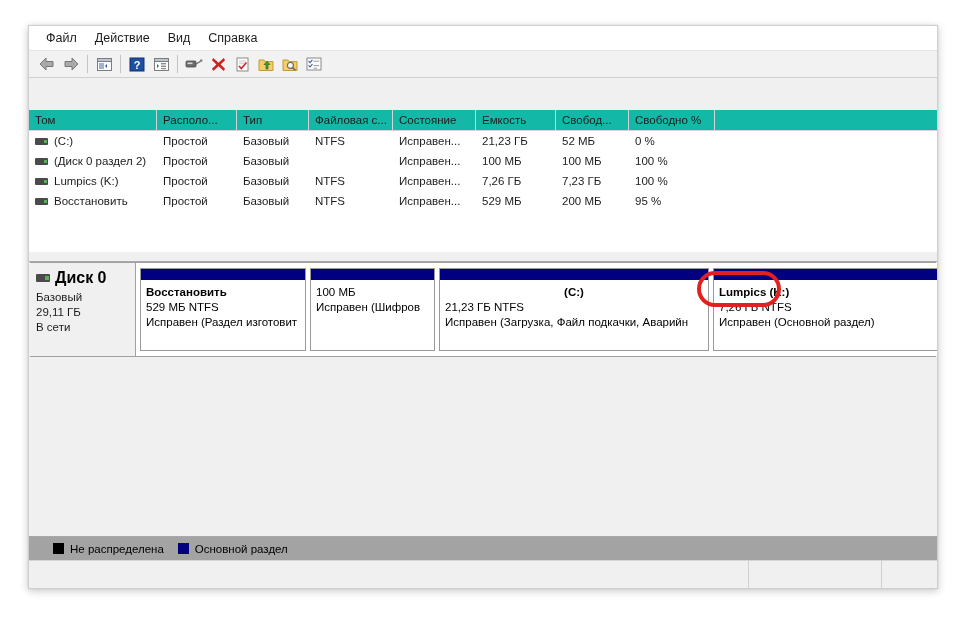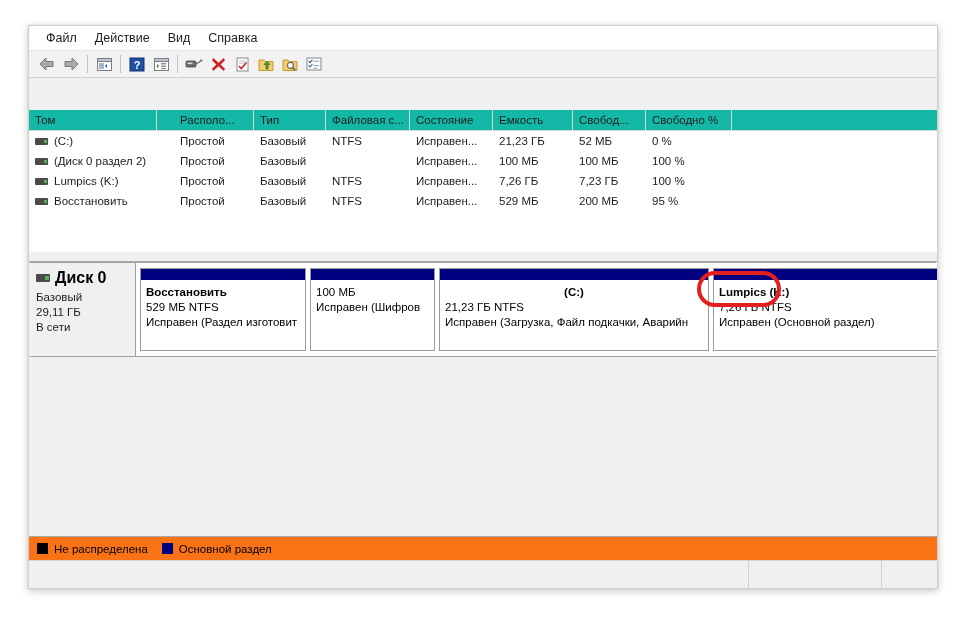--- a/index.html
+++ b/index.html
@@ -173,21 +173,21 @@
   .vol-icon::after {
     content: "";
     position: absolute;
     right: 1px; top: 2px;
     width: 3px; height: 3px;
     background: #57b05a;
   }
 
   
   .c0 { width: 128px; }
-  .c1 { width: 80px; margin-left: 17px; }
+  .c1 { width: 80px; }
   .c2 { width: 72px; text-align: center; }
   .c3 { width: 84px; }
   .c4 { width: 83px; }
   .c5 { width: 80px; }
   .c6 { width: 73px; }
   .c7 { width: 86px; }
   .c8 { flex: 1 1 auto; border-right: none; }
 
   
   .splitter {
@@ -292,25 +292,25 @@
   }
   .part-line.b { font-weight: bold; }
   .part-line.center { text-align: center; }
 
   
   .legend {
     position: absolute;
     left: 0; right: 0;
     bottom: 28px;
     height: 24px;
-    background: #f97316;
+    background: #a3a3a3;
     border-top: 1px solid #a8a8a8;
     display: flex;
     align-items: center;
-    padding-left: 8px;
+    padding-left: 24px;
     box-sizing: border-box;
   }
   .leg-item {
     display: flex;
     align-items: center;
     margin-right: 14px;
     font-size: 11.5px;
     color: #000;
     cursor: default;
   }

